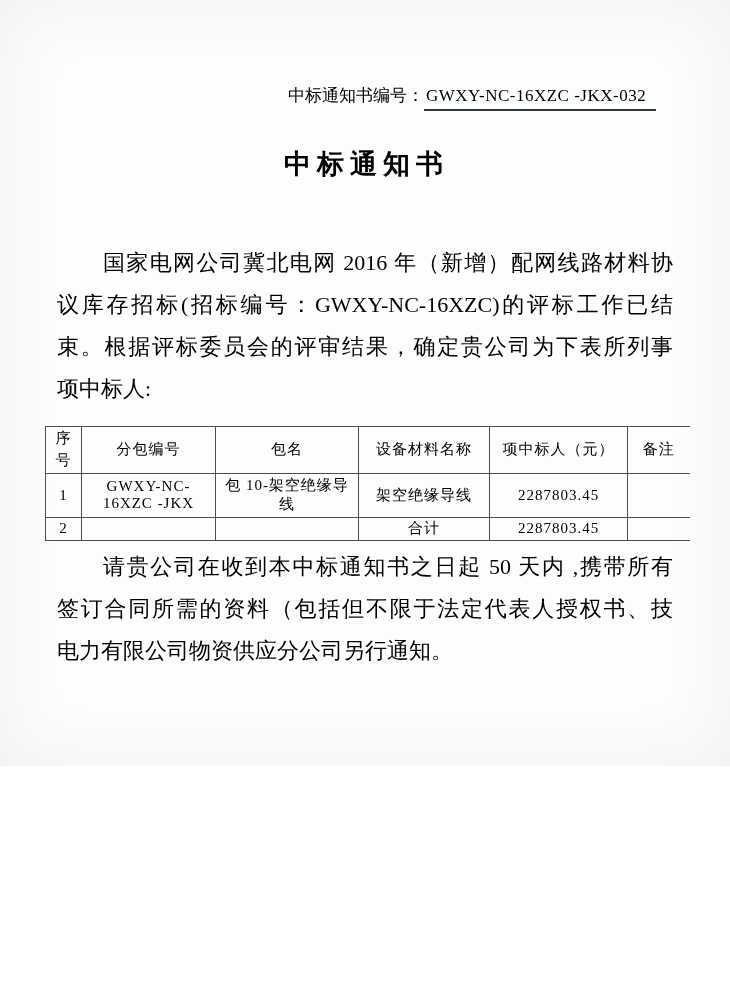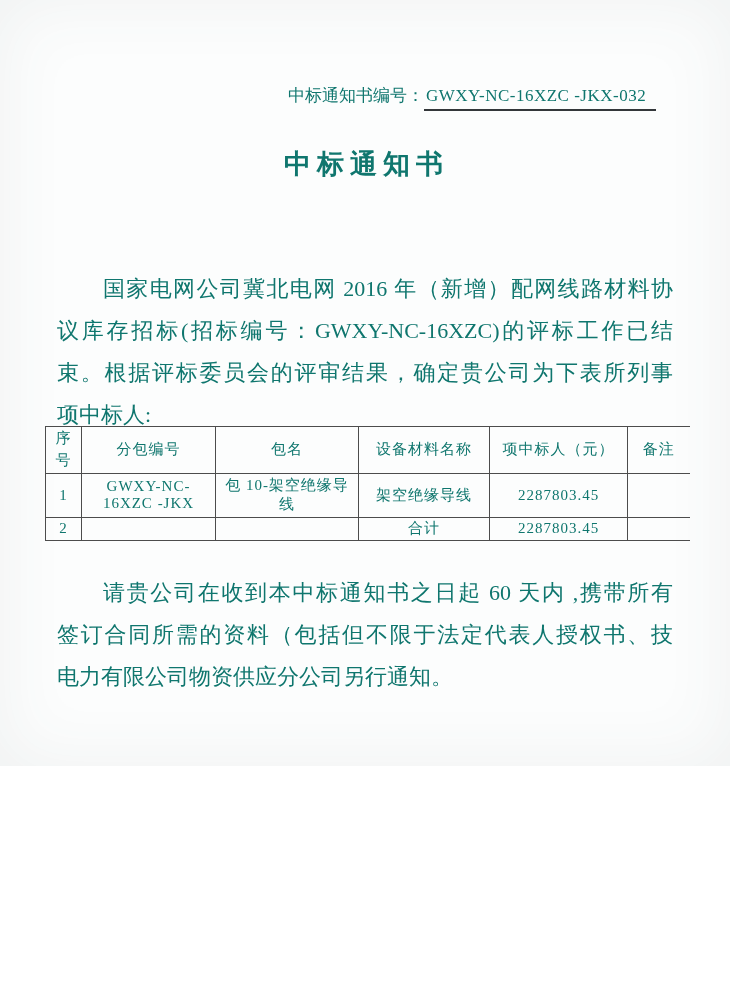--- a/index.html
+++ b/index.html
@@ -1,36 +1,36 @@
 <!DOCTYPE html>
 <html><head>
 <meta charset="utf-8">
 <style>
   html,body { margin:0; padding:0; }
   body { width:730px; height:1001px; background:#ffffff; }
 
   .page {
     position:relative; width:730px; height:766px;
-    background:#fcfdfd; color:#0f766e; overflow:hidden;
+    background:#fcfdfd; color:#000000; overflow:hidden;
     font-family:"Liberation Serif", serif;
     box-shadow: inset 0 0 70px rgba(70,80,85,.07);
   }
 
   
   .doc-number { position:absolute; top:84px; left:288px; font-size:17px; white-space:nowrap; }
   .doc-number .u { border-bottom:2px solid #33373a; padding:0 10px 4px 2px; letter-spacing:.5px; }
 
   
   .title { position:absolute; top:146px; left:3px; right:0; margin:0; text-align:center;
            font-size:27px; font-weight:bold; letter-spacing:6px; }
 
   .salutation { position:absolute; top:203px; left:59px; font-size:22px; letter-spacing:1.5px; }
 
   
-  .para { position:absolute; left:57px; width:616px; font-size:22px; line-height:42px;margin-top:26px; }
+  .para { position:absolute; left:57px; width:616px; font-size:22px; line-height:42px; }
   .para .line { text-align:justify; text-align-last:justify; white-space:nowrap; }
   .para .line.last { text-align-last:left; }
   .para .line.indent { padding-left:46px; }
   .p1 { top:242px; }
   .p2 { top:546px; }
 
   
   .bid-table { position:absolute; top:426px; left:45px; width:644px;
                border-collapse:collapse; table-layout:fixed; font-size:15px; }
   .bid-table th, .bid-table td {
@@ -104,21 +104,21 @@
         <td></td>
         <td></td>
         <td>合计</td>
         <td>2287803.45</td>
         <td></td>
       </tr>
     </tbody>
   </table>
 
   <div class="para p2">
-    <div class="line indent">请贵公司在收到本中标通知书之日起 60 天内 ,携带所有</div>
+    <div class="line indent">请贵公司在收到本中标通知书之日起 50 天内 ,携带所有</div>
     <div class="line">签订合同所需的资料（包括但不限于法定代表人授权书、技</div>
     <div class="line last">电力有限公司物资供应分公司另行通知。</div>
   </div>
 
   <div class="footer1">
     <span>招标代理机构：</span><span class="u2">华北电力物资总公司</span><span>（盖章）</span>
   </div>
 
   <div class="footer2">日期: 2016 年 8 月 16 日</div>
 

